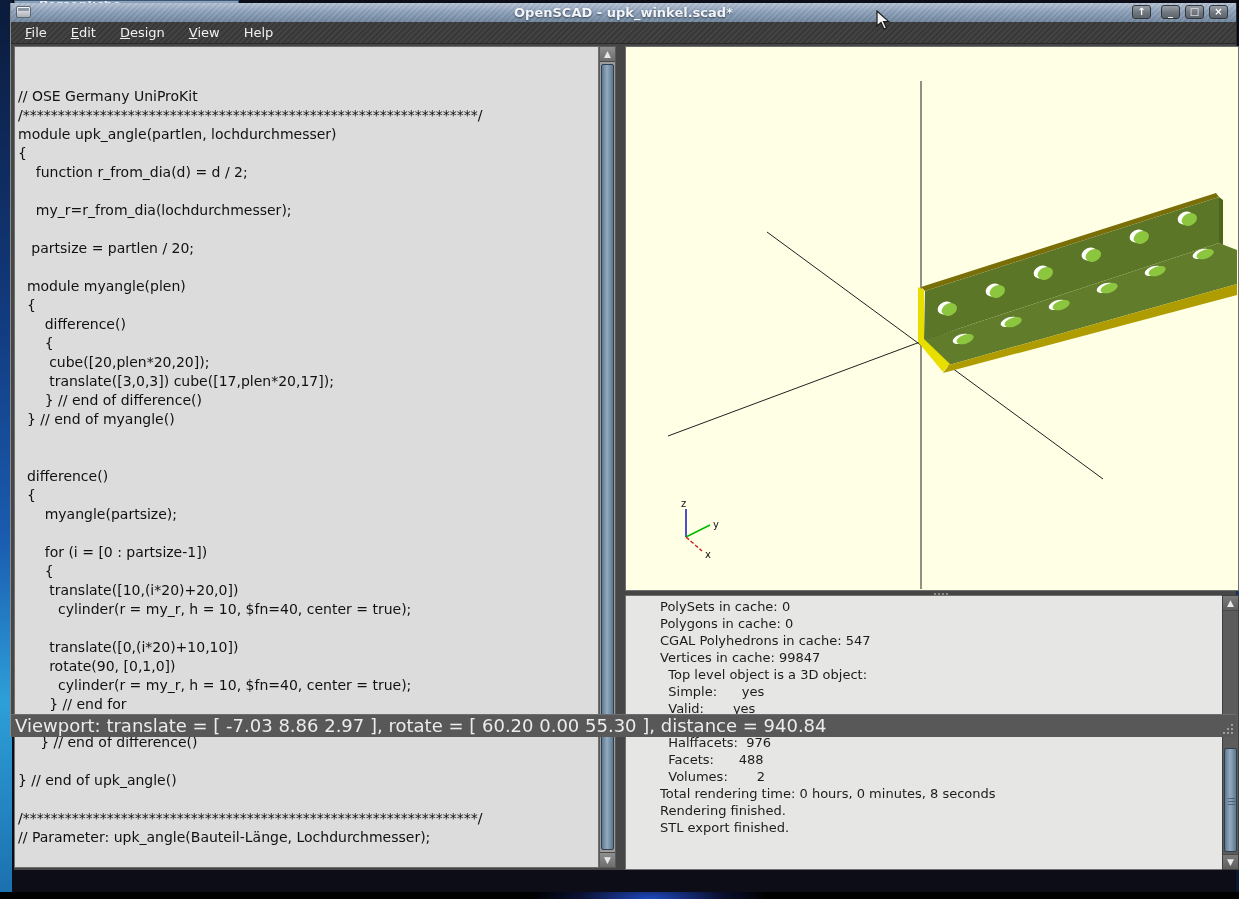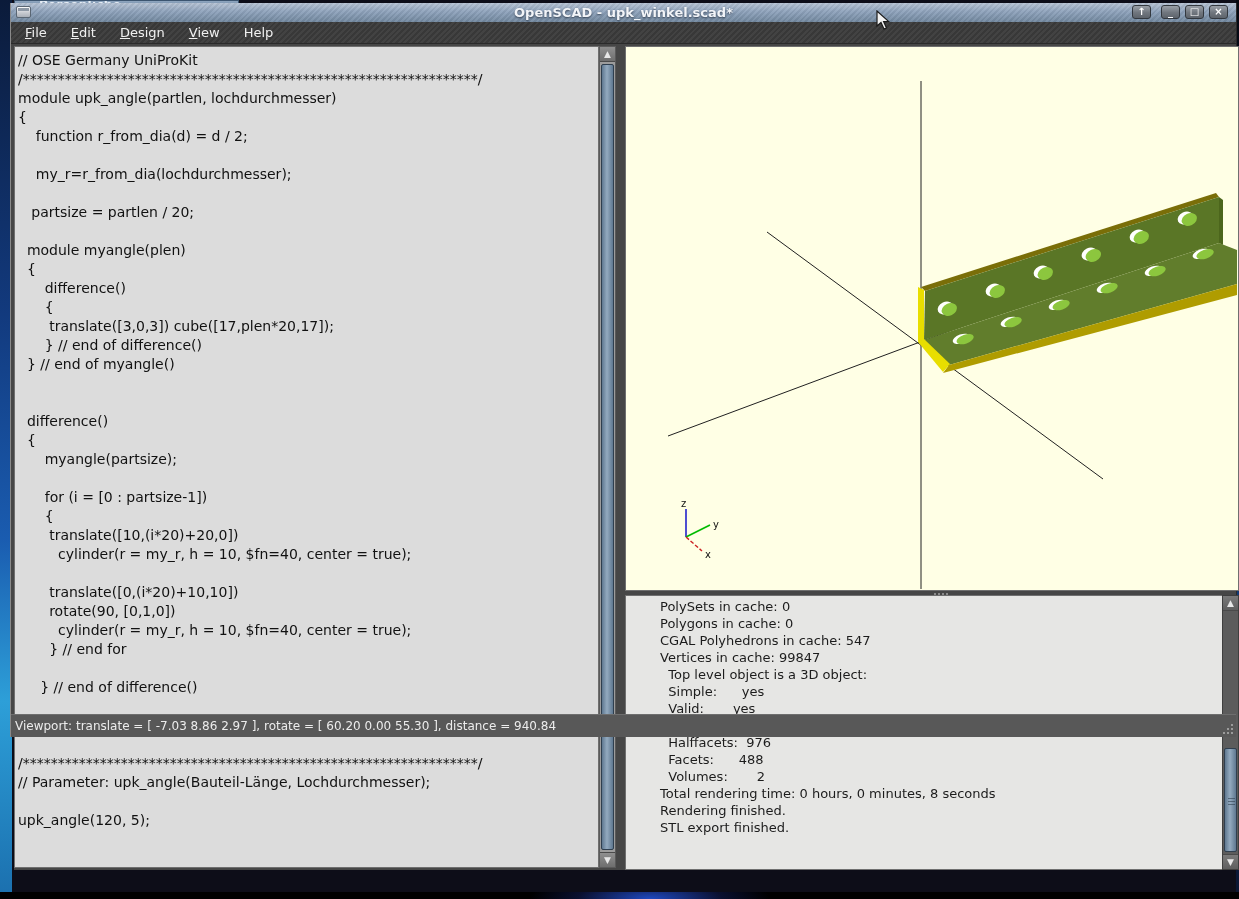--- a/index.html
+++ b/index.html
@@ -42,21 +42,21 @@
     background:repeating-linear-gradient(135deg, rgba(255,255,255,.04) 0 2px, rgba(0,0,0,.06) 2px 4px), #3b3b3b;
     display:flex; align-items:center; color:#f0f0f0; font-size:13px; border-bottom:1px solid #2a2a2a; }
   .menu-item { padding:12px 10px; margin-left:4px; }
   .menu-item .mn { text-decoration:underline; }
 
   .content { position:absolute; left:3px; top:41px; width:1221px; height:826px; background:#464646; }
 
   
   .editor { position:absolute; left:0px; top:2px; width:585px; height:822px;
     background:#dcdcdc; border:1px solid #6f6f6f; overflow:hidden; }
-  .code { padding:4px 0 0 3px; font-size:14px; line-height:19px; color:#111; }
+  .code { padding:4px 0 0 3px; font-size:14px; line-height:19px; color:#111;margin-top:36px; }
   .code-line { white-space:pre; min-height:19px; }
 
   .vscroll { position:absolute; width:17px; background:#9c9c9c; border:1px solid #5a5a5a; }
   .vs-editor { left:585px; top:2px; height:822px; }
   .sb-btn { position:absolute; left:0; width:15px; height:15px;
     background:linear-gradient(180deg,#8f8f8f,#6e6e6e); border-bottom:1px solid #4a4a4a; color:#e8e8e8;
     text-align:center; font-size:9px; line-height:15px; }
   .sb-btn.down { bottom:0; border-top:1px solid #4a4a4a; border-bottom:none; }
   .sb-thumb { position:absolute; left:1px; width:13px; border:1px solid #2f3f4f; border-radius:2px;
     background:linear-gradient(90deg,#5f7890 0%,#93aabf 45%,#5f7890 100%); }
@@ -72,21 +72,21 @@
     background:repeating-linear-gradient(90deg,#8a8a8a 0 2px,transparent 2px 4px); }
   .console { position:absolute; left:611px; top:551px; width:614px; height:275px;
     background:#e6e6e4; border:1px solid #6f6f6f; overflow:hidden; }
   .console-text { padding:2px 0 0 6px; font-size:13px; line-height:17px; color:#1c1c1c;margin-left:28px; }
   .console-line { white-space:pre; min-height:17px; }
   .vs-console { left:1208px; top:551px; height:275px; background:#5c5c5c; border:1px solid #3f3f3f; }
   .vs-console .sb-btn { background:linear-gradient(180deg,#7a7a7a,#5f5f5f); }
 
   
   .statusbar { position:absolute; left:0; bottom:0; width:100%; height:23px; background:#585858;
-    border-top:1px solid #6e6e6e; color:#ececec; font-size:12px; line-height:22px; padding-left:4px; }
+    border-top:1px solid #6e6e6e; color:#ececec; font-size:18px; line-height:22px; padding-left:4px; }
   .resize-grip { position:absolute; right:2px; bottom:2px; width:12px; height:12px;
     background:
       radial-gradient(circle 1px at 10px 10px,#9a9a9a 99%,transparent),
       radial-gradient(circle 1px at 6px 10px,#9a9a9a 99%,transparent),
       radial-gradient(circle 1px at 10px 6px,#9a9a9a 99%,transparent),
       radial-gradient(circle 1px at 2px 10px,#9a9a9a 99%,transparent),
       radial-gradient(circle 1px at 6px 6px,#9a9a9a 99%,transparent),
       radial-gradient(circle 1px at 10px 2px,#9a9a9a 99%,transparent); }
 
   
@@ -136,20 +136,21 @@
           <div class="code-line">    function r_from_dia(d) = d / 2;</div>
           <div class="code-line"></div>
           <div class="code-line">    my_r=r_from_dia(lochdurchmesser);</div>
           <div class="code-line"></div>
           <div class="code-line">   partsize = partlen / 20;</div>
           <div class="code-line"></div>
           <div class="code-line">  module myangle(plen)</div>
           <div class="code-line">  {</div>
           <div class="code-line">      difference()</div>
           <div class="code-line">      {</div>
+          <div class="code-line">       cube([20,plen*20,20]);</div>
           <div class="code-line">       translate([3,0,3]) cube([17,plen*20,17]);</div>
           <div class="code-line">      } // end of difference()</div>
           <div class="code-line">  } // end of myangle()</div>
           <div class="code-line"></div>
           <div class="code-line"></div>
           <div class="code-line">  difference()</div>
           <div class="code-line">  {</div>
           <div class="code-line">      myangle(partsize);</div>
           <div class="code-line"></div>
           <div class="code-line">      for (i = [0 : partsize-1])</div>

